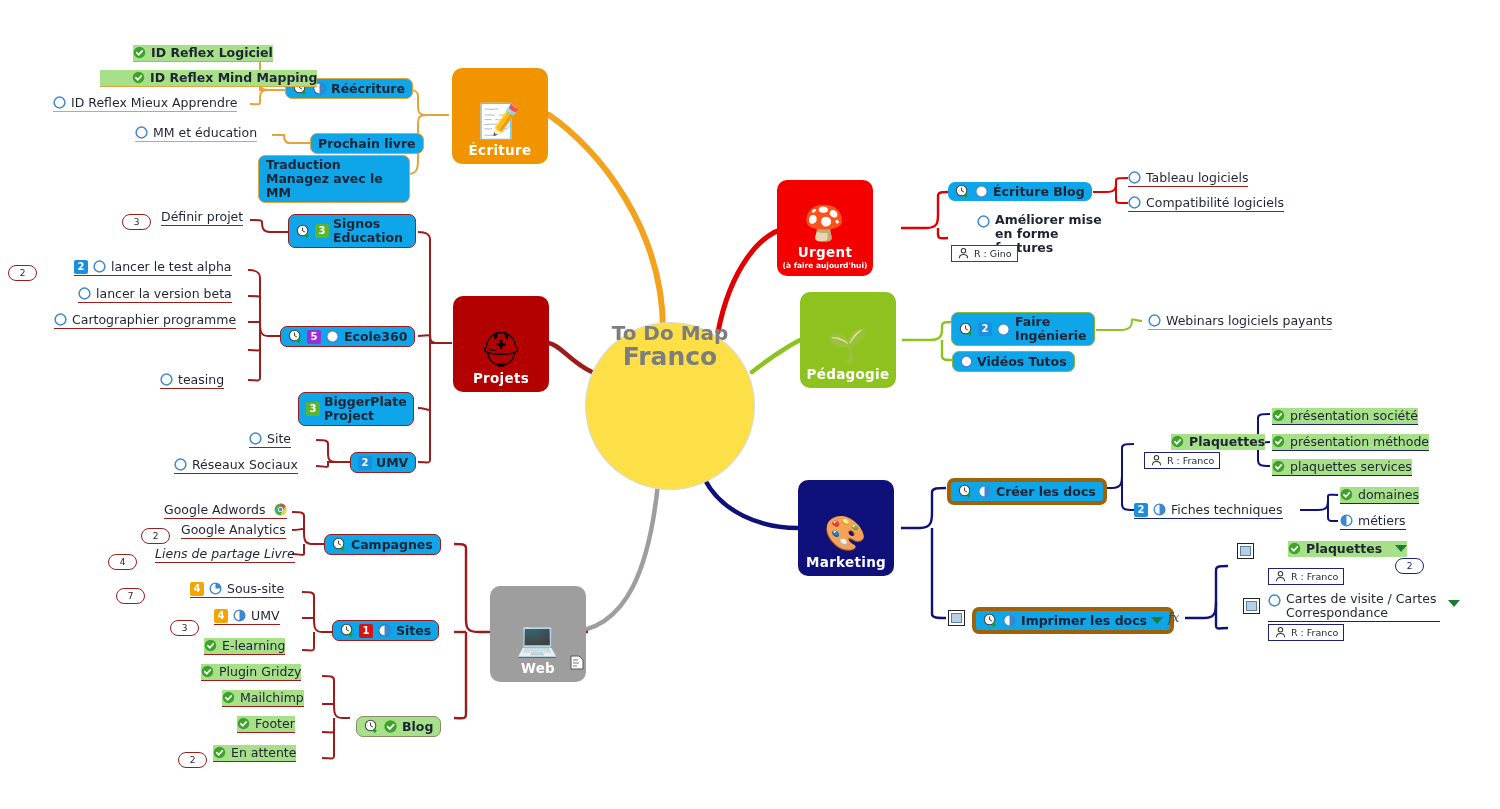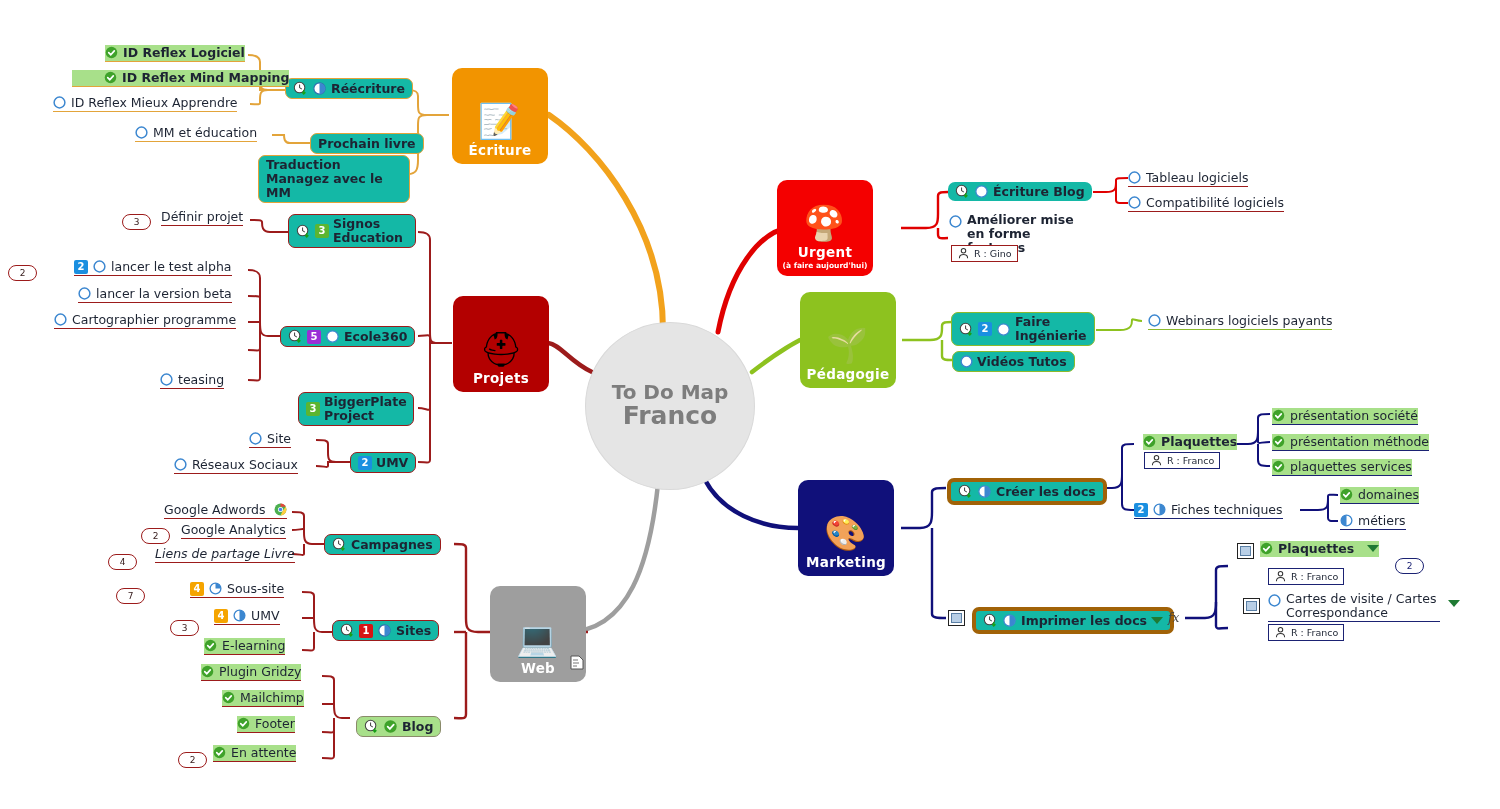--- a/index.html
+++ b/index.html
@@ -3,50 +3,50 @@
 <meta charset="utf-8">
 <style>
   html,body{margin:0;padding:0;background:#ffffff;}
   body{width:1500px;height:809px;position:relative;overflow:hidden;
        font-family:"DejaVu Sans","Liberation Sans",sans-serif;}
   #map{position:absolute;left:0;top:0;width:1500px;height:809px;}
   svg.links{position:absolute;left:0;top:0;width:1500px;height:809px;pointer-events:none;}
 
   
   .central{position:absolute;left:585px;top:322px;width:168px;height:166px;
-    border-radius:50%;background:#e5e5e5;border:1px solid #d9d9d9;
-    display:flex;flex-direction:column;align-items:center;justify-content:center;
+    border-radius:50%;background:#fde047;border:1px solid #d9d9d9;
+    display:flex;flex-direction:column;align-items:center;
     color:#7d7d7d;z-index:5;}
   .central .l1{font-size:20px;font-weight:bold;line-height:1.05;}
   .central .l2{font-size:25px;font-weight:bold;line-height:1.05;}
 
   
   .mainnode{position:absolute;width:96px;height:96px;border-radius:10px;
     display:flex;flex-direction:column;align-items:center;justify-content:flex-end;
     padding-bottom:6px;box-sizing:border-box;z-index:4;}
   .mainnode .ic{font-size:34px;line-height:1;margin-bottom:4px;}
   .mainnode .lbl{color:#fff;font-size:13.5px;font-weight:bold;letter-spacing:.3px;}
   .mainnode .sub{color:#fff;font-size:7.5px;font-weight:bold;margin-top:1px;}
 
   
   .topic{position:absolute;display:inline-flex;align-items:center;gap:4px;
-    padding:2px 7px;border-radius:7px;background:#14b8a6;
+    padding:2px 7px;border-radius:7px;background:#0ea5e9;
     font-size:12.5px;font-weight:bold;color:#1d2433;white-space:nowrap;z-index:3;
     box-sizing:border-box;}
   .topic.br{border:1px solid #9c1b1b;}
   .topic.bo{border:1px solid #e3a43a;}
   .topic.bg{border:1px solid #8cba2b;}
   .topic.bn{border:4px solid #a16207;}
   .topic.greenfill{background:#a8e08a;border:1px solid #8a8a6a;}
   .topic.multi{white-space:normal;line-height:1.12;}
 
   
   .leaf{position:absolute;display:inline-flex;align-items:center;gap:5px;
     font-size:12.5px;color:#1d2433;white-space:nowrap;z-index:3;padding-bottom:1px;}
-  .leaf.bold{font-weight:bold;}
+  .leaf.bold{font-weight:bold;margin-left:28px;}
   .leaf.ital{font-style:italic;}
   .leaf.ul-r{border-bottom:1.6px solid #9c1b1b;}
   .leaf.ul-o{border-bottom:1.6px solid #e3a43a;}
   .leaf.ul-g{border-bottom:1.6px solid #8cba2b;}
   .leaf.ul-n{border-bottom:1.6px solid #1b2273;}
   .leaf.hl{background:#a8e08a;}
   .leaf.multi{white-space:normal;line-height:1.12;align-items:flex-start;}
 
   
   .ic16{width:15px;height:15px;flex:0 0 auto;display:inline-block;}

